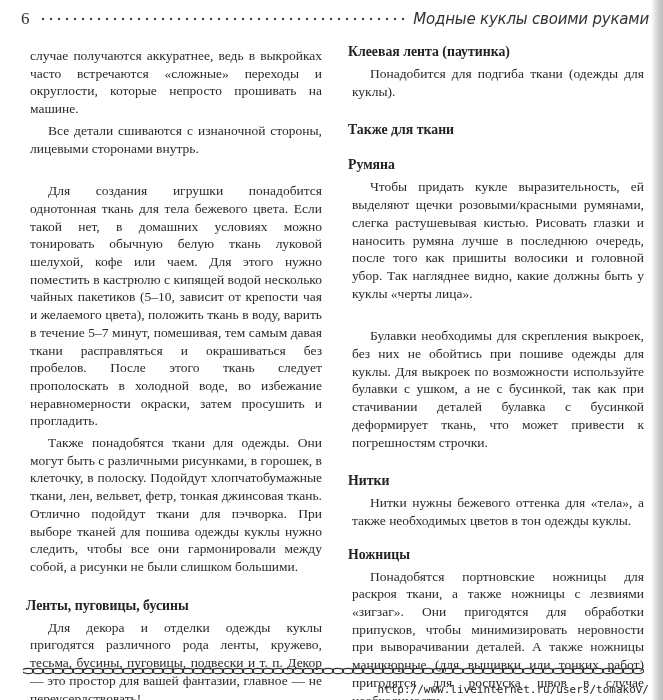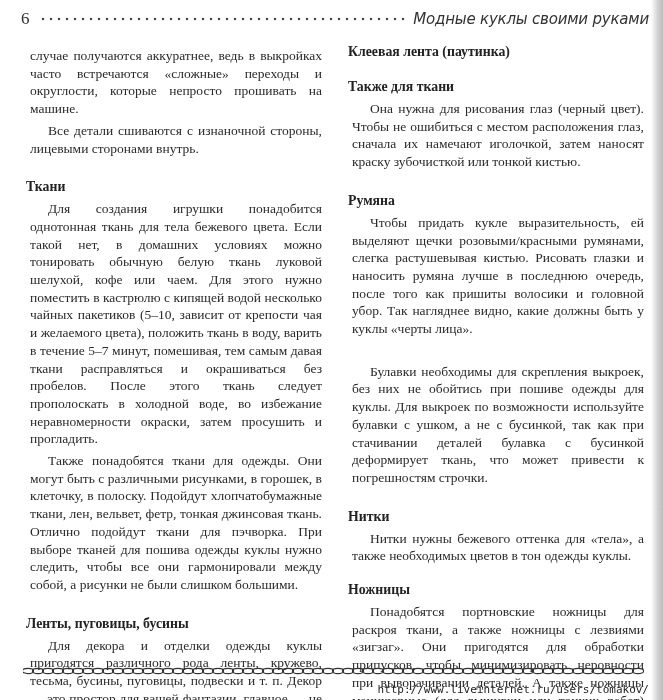--- a/index.html
+++ b/index.html
@@ -57,47 +57,46 @@
   <span class="header-dots"></span>
   <span class="running-title">Модные куклы своими руками</span>
 </div>
 
 <div class="column col-left">
   <p class="noindent">случае получаются аккуратнее, ведь в выкройках часто встречаются «сложные» переходы и округлости, которые непросто прошивать на машине.</p>
   <p>Все детали сшиваются с изнаночной стороны, лицевыми сторонами внутрь.</p>
   <div class="gap-l"></div>
 
   <div>
-    <h3>Ткани</h3>
     <p>Для создания игрушки понадобится однотонная ткань для тела бежевого цвета. Если такой нет, в домашних условиях можно тонировать обычную белую ткань луковой шелухой, кофе или чаем. Для этого нужно поместить в кастрюлю с кипящей водой несколько чайных пакетиков (5–10, зависит от крепости чая и желаемого цвета), положить ткань в воду, варить в течение 5–7 минут, помешивая, тем самым давая ткани расправляться и окрашиваться без пробелов. После этого ткань следует прополоскать в холодной воде, во избежание неравномерности окраски, затем просушить и прогладить.</p>
     <p>Также понадобятся ткани для одежды. Они могут быть с различными рисунками, в горошек, в клеточку, в полоску. Подойдут хлопчатобумажные ткани, лен, вельвет, фетр, тонкая джинсовая ткань. Отлично подойдут ткани для пэчворка. При выборе тканей для пошива одежды куклы нужно следить, чтобы все они гармонировали между собой, а рисунки не были слишком большими.</p>
   </div>
   <div class="gap-l"></div>
 
   <div>
     <h3>Ленты, пуговицы, бусины</h3>
     <p>Для декора и отделки одежды куклы пригодятся различного рода ленты, кружево, тесьма, бусины, пуговицы, подвески и т. п. Декор — это простор для вашей фантазии, главное — не переусердствовать!</p>
   </div>
   <div class="gap-s"></div>
 
   <div>
     <h3>Утюг</h3>
 
   </div>
 </div>
 
 <div class="column col-right">
   <div>
     <h3>Клеевая лента (паутинка)</h3>
+    <p>Понадобится для подгиба ткани (одежды для куклы).</p>
   </div>
   <div class="gap-l"></div>
 
   <div>
     <h3>Также для ткани</h3>
-    <p>Она нужна для рисования глаз (черный цвет). Чтобы не ошибиться с местом расположения глаз, сначала их намечают иголочкой, затем наносят краску зубочисткой или тонкой кистью.</p>
   </div>
   <div class="gap-l"></div>
 
   <div>
     <h3>Румяна</h3>
     <p>Чтобы придать кукле выразительность, ей выделяют щечки розовыми/красными румянами, слегка растушевывая кистью. Рисовать глазки и наносить румяна лучше в последнюю очередь, после того как пришиты волосики и головной убор. Так нагляднее видно, какие должны быть у куклы «черты лица».</p>
   </div>
   <div class="gap-l"></div>
 
   <div>

